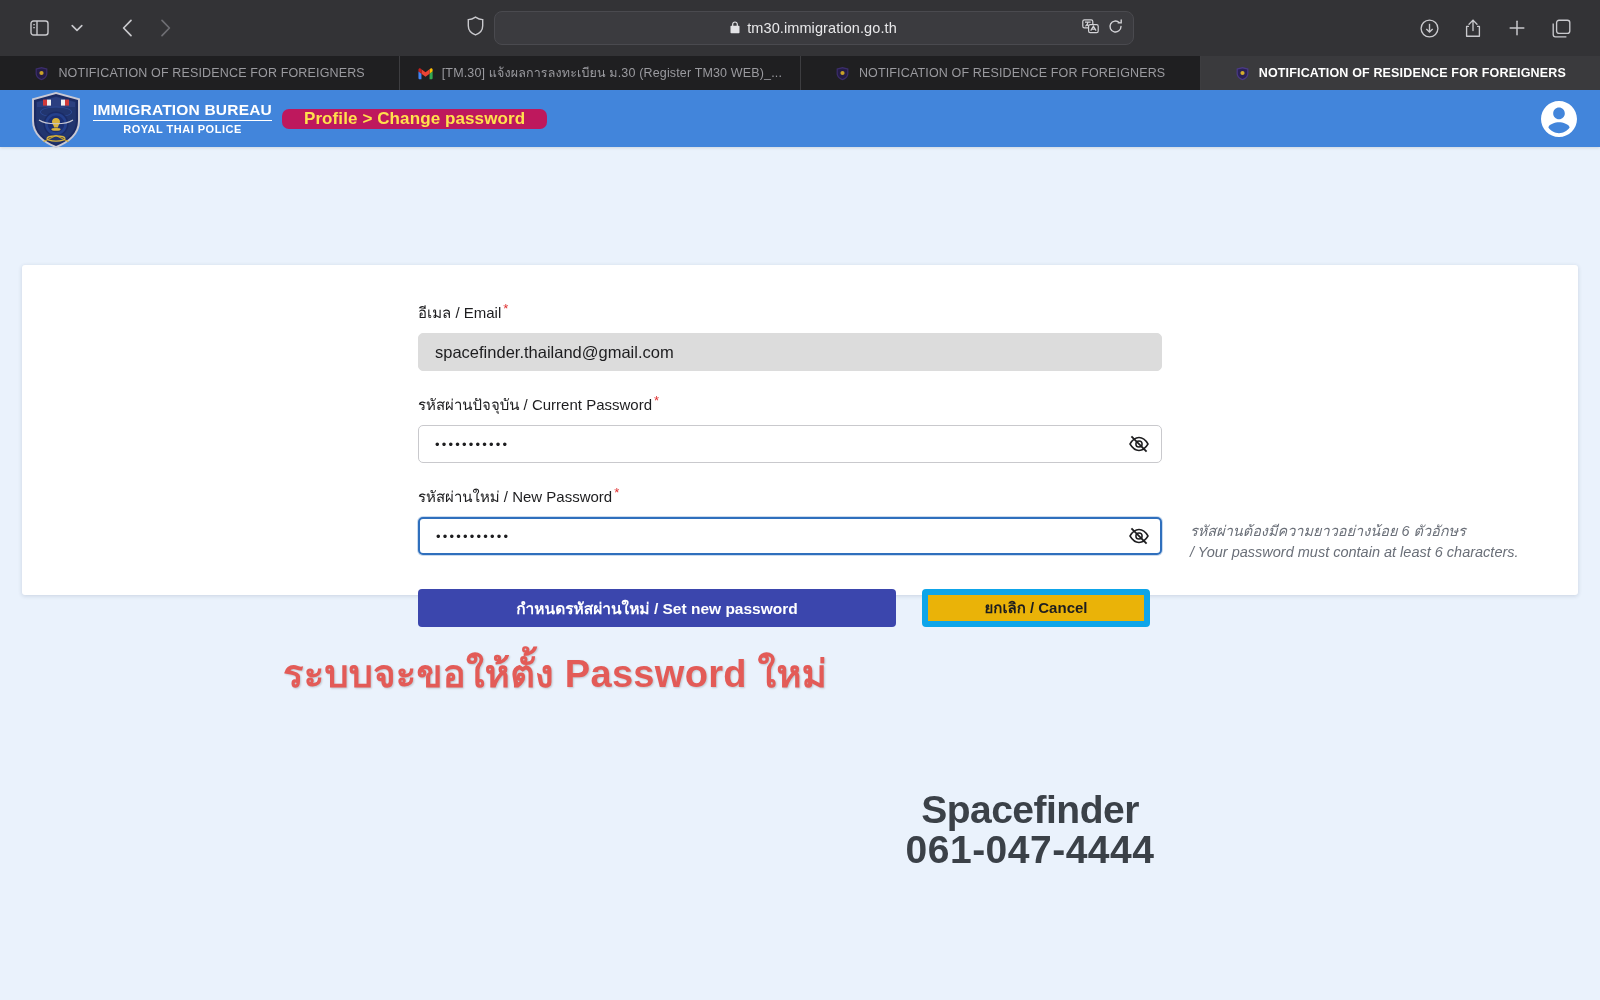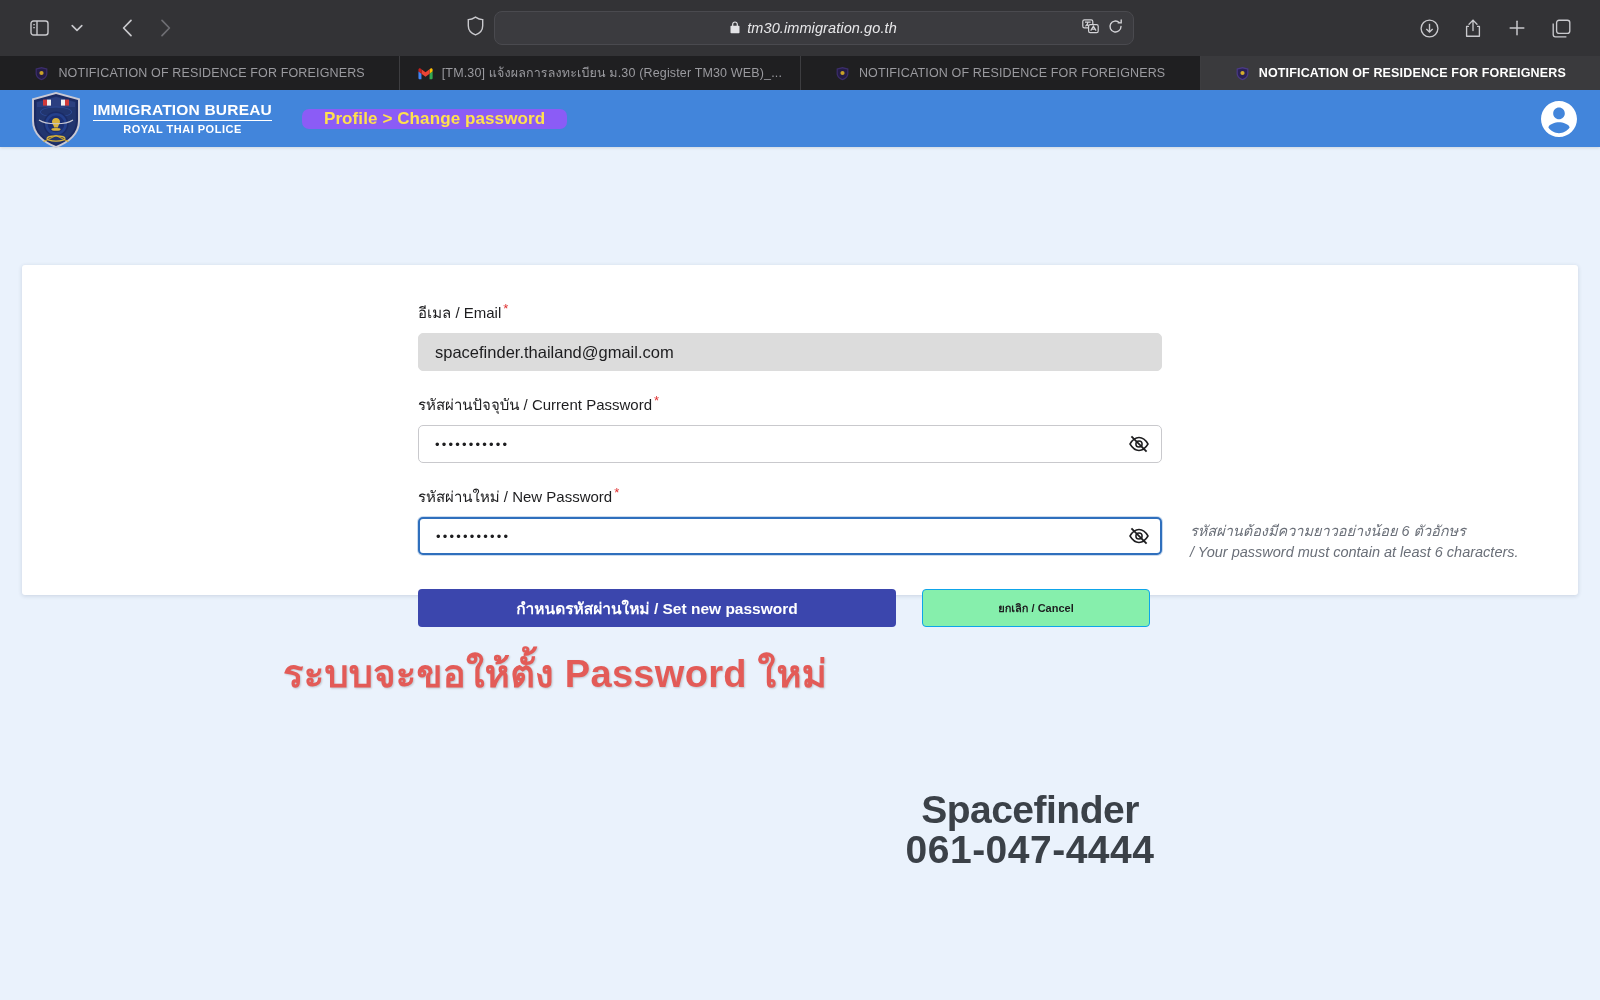--- a/index.html
+++ b/index.html
@@ -20,21 +20,21 @@
   .tb-left { display: flex; align-items: center; gap: 4px; }
   .tb-btn {
     width: 34px; height: 32px; display: flex; align-items: center;
     justify-content: center; color: #c9c9cd;
   }
   .tb-btn svg { display: block; }
   .tb-btn.dim { color: #6e6e73; }
 
   .tb-center {
     position: absolute; left: 0; right: 0; display: flex;
-    justify-content: center; pointer-events: none; font-style: italic;
+    justify-content: center; pointer-events: none;
   }
   .url-wrap { display: flex; align-items: center; gap: 10px; pointer-events: auto; }
   .shield { color: #c9c9cd; }
   .url-field {
     width: 640px; height: 34px; border-radius: 8px;
     background: #3b3b3f; border: 1px solid #4a4a4f;
     display: flex; align-items: center; justify-content: center;
     position: relative; padding: 0 14px;
   }
   .url-inner { display: flex; align-items: center; gap: 7px; }
@@ -89,21 +89,21 @@
   .brand-l1 {
     color: #ffffff; font-size: 15.5px; font-weight: bold;
     letter-spacing: .2px;
   }
   .brand-rule { height: 1px; background: #ffffff; margin: 2px 0 3px; }
   .brand-l2 {
     color: #ffffff; font-size: 11px; font-weight: bold;
     letter-spacing: .5px; text-align: center;
   }
   .crumb-btn {
-    margin-left: 30px; background: #8b5cf6; border-radius: 7px;
+    margin-left: 10px; background: #be185d; border-radius: 7px;
     padding: 0 22px; color: #ffe14d; font-size: 17px;
     font-weight: bold; letter-spacing: .1px;
   }
   .avatar-btn { margin-left: auto; color: #ffffff; display: flex; }
 
   
   .card {
     position: absolute; left: 22px; top: 175px; width: 1556px; height: 330px;
     background: #ffffff; border-radius: 3px;
     box-shadow: 0 1px 4px rgba(30,50,90,.16);
@@ -141,23 +141,23 @@
   }
 
   .btn-row { display: flex; gap: 26px; margin-top: 26px; }
   .btn-primary {
     width: 478px; height: 38px; background: #3b46ad; color: #ffffff;
     font-size: 15.5px; font-weight: bold; border-radius: 4px;
     display: flex; align-items: center; justify-content: center;
     border: none;
   }
   .btn-cancel {
-    width: 228px; height: 38px; background: #86efac; color: #1d1d1f;
-    font-size: 11px; font-weight: bold; border-radius: 4px;
-    border: 1px solid #0ea5e9;
+    width: 228px; height: 38px; background: #eab308; color: #1d1d1f;
+    font-size: 15px; font-weight: bold; border-radius: 4px;
+    border: 6px solid #0ea5e9;
     display: flex; align-items: center; justify-content: center;
   }
 
   
   .annot-red {
     position: absolute; left: 283px; top: 553px;
     font-size: 38px; font-weight: bold; color: #e35b57;
     text-shadow: 1px 1px 2px rgba(0,0,0,.18);
     letter-spacing: .3px; white-space: nowrap;
   }

